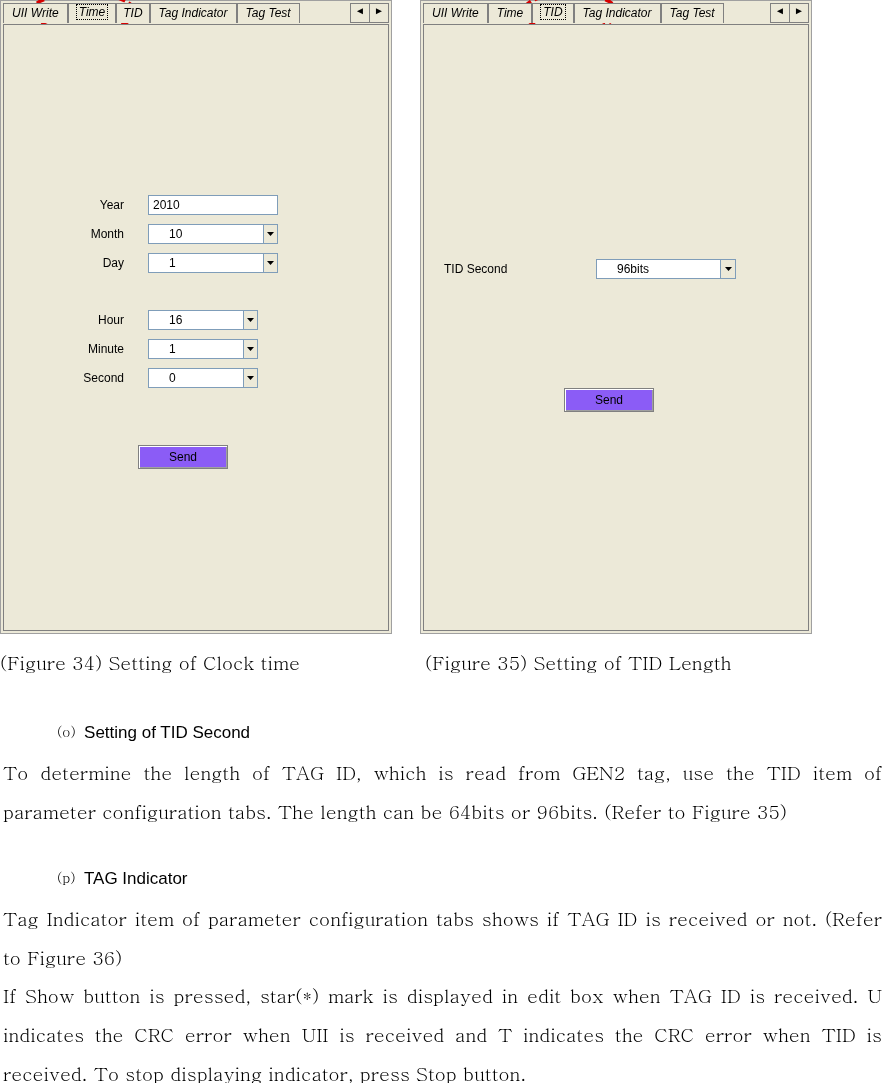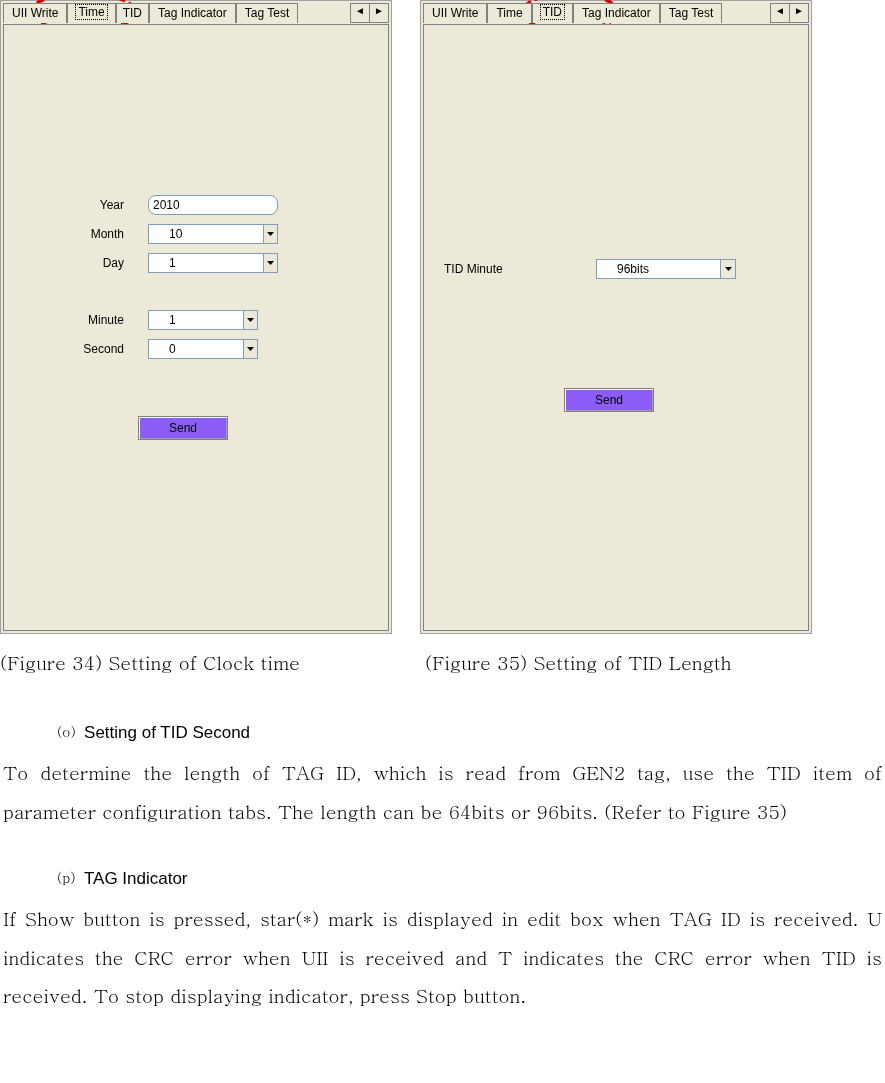--- a/index.html
+++ b/index.html
@@ -24,20 +24,21 @@
     font-family: Tahoma, Arial, sans-serif;
     font-size: 12px;
     color: #000;
   }
   .tabstrip {
     display: flex;
     align-items: flex-start;
     height: 22px;
     margin: 2px 2px 0 2px;
     position: relative;
+    font-style: italic;
   }
   .tab {
     background: #ECE9D8;
     border: 1px solid #808080;
     border-bottom: none;
     padding: 2px 8px 3px 8px;
     margin-right: 0;
     position: relative;
     cursor: default;
     white-space: nowrap;
@@ -181,21 +182,21 @@
       <div class="tab-arrows">
         <div class="tab-arrow">◄</div>
         <div class="tab-arrow">►</div>
       </div>
     </div>
     <div class="panel">
       <div style="height:170px"></div>
 
       <div class="formrow">
         <label>Year</label>
-        <input class="textin" style="width: 130px; border-radius: 8px;" value="2010">
+        <input class="textin" style="width: 130px;" value="2010">
       </div>
 
       <div class="formrow">
         <label>Month</label>
         <div class="combo" style="width:130px">
           <input value="10" style="">
           <div class="caret">
               <svg width="7" height="4">
                 <polygon points="0,0 7,0 3.5,4" fill="#000"></polygon>
               </svg>
@@ -210,20 +211,31 @@
           <div class="caret">
               <svg width="7" height="4">
                 <polygon points="0,0 7,0 3.5,4" fill="#000"></polygon>
               </svg>
             </div>
         </div>
       </div>
 
       <div style="height:28px"></div>
 
+      <div class="formrow">
+        <label>Hour</label>
+        <div class="combo" style="width:110px">
+          <input value="16" style="">
+          <div class="caret">
+              <svg width="7" height="4">
+                <polygon points="0,0 7,0 3.5,4" fill="#000"></polygon>
+              </svg>
+            </div>
+        </div>
+      </div>
 
       <div class="formrow">
         <label>Minute</label>
         <div class="combo" style="width:110px">
           <input value="1" style="">
           <div class="caret">
               <svg width="7" height="4">
                 <polygon points="0,0 7,0 3.5,4" fill="#000"></polygon>
               </svg>
             </div>
@@ -258,21 +270,21 @@
       <div class="tab"><span>Tag Indicator</span></div>
       <div class="tab"><span>Tag Test</span></div>
       <div class="tab-arrows">
         <div class="tab-arrow">◄</div>
         <div class="tab-arrow">►</div>
       </div>
     </div>
     <div class="panel">
       <div style="height:234px"></div>
       <div class="formrow" style="padding-left:20px">
-        <label style="width:128px;text-align:left">TID Minute</label>
+        <label style="width:128px;text-align:left">TID Second</label>
         <div class="combo" style="width:140px">
           <input value="96bits" style="">
           <div class="caret">
               <svg width="7" height="4">
                 <polygon points="0,0 7,0 3.5,4" fill="#000"></polygon>
               </svg>
             </div>
         </div>
       </div>
       <div style="height:100px"></div>
@@ -294,14 +306,15 @@
     <span class="title">Setting of TID Second</span>
   </div>
   <div class="para">To determine the length of TAG ID, which is read from GEN2 tag, use the TID item of parameter configuration tabs. The length can be 64bits or 96bits. (Refer to Figure 35)</div>
 
   <div style="height:20px"></div>
 
   <div class="sec-head">
     <span class="marker">(p)</span>
     <span class="title">TAG Indicator</span>
   </div>
+  <div class="para">Tag Indicator item of parameter configuration tabs shows if TAG ID is received or not. (Refer to Figure 36)</div>
   <div class="para">If Show button is pressed, star(*) mark is displayed in edit box when TAG ID is received. U indicates the CRC error when UII is received and T indicates the CRC error when TID is received. To stop displaying indicator, press Stop button.</div>
 </div>
 
 </body></html>

